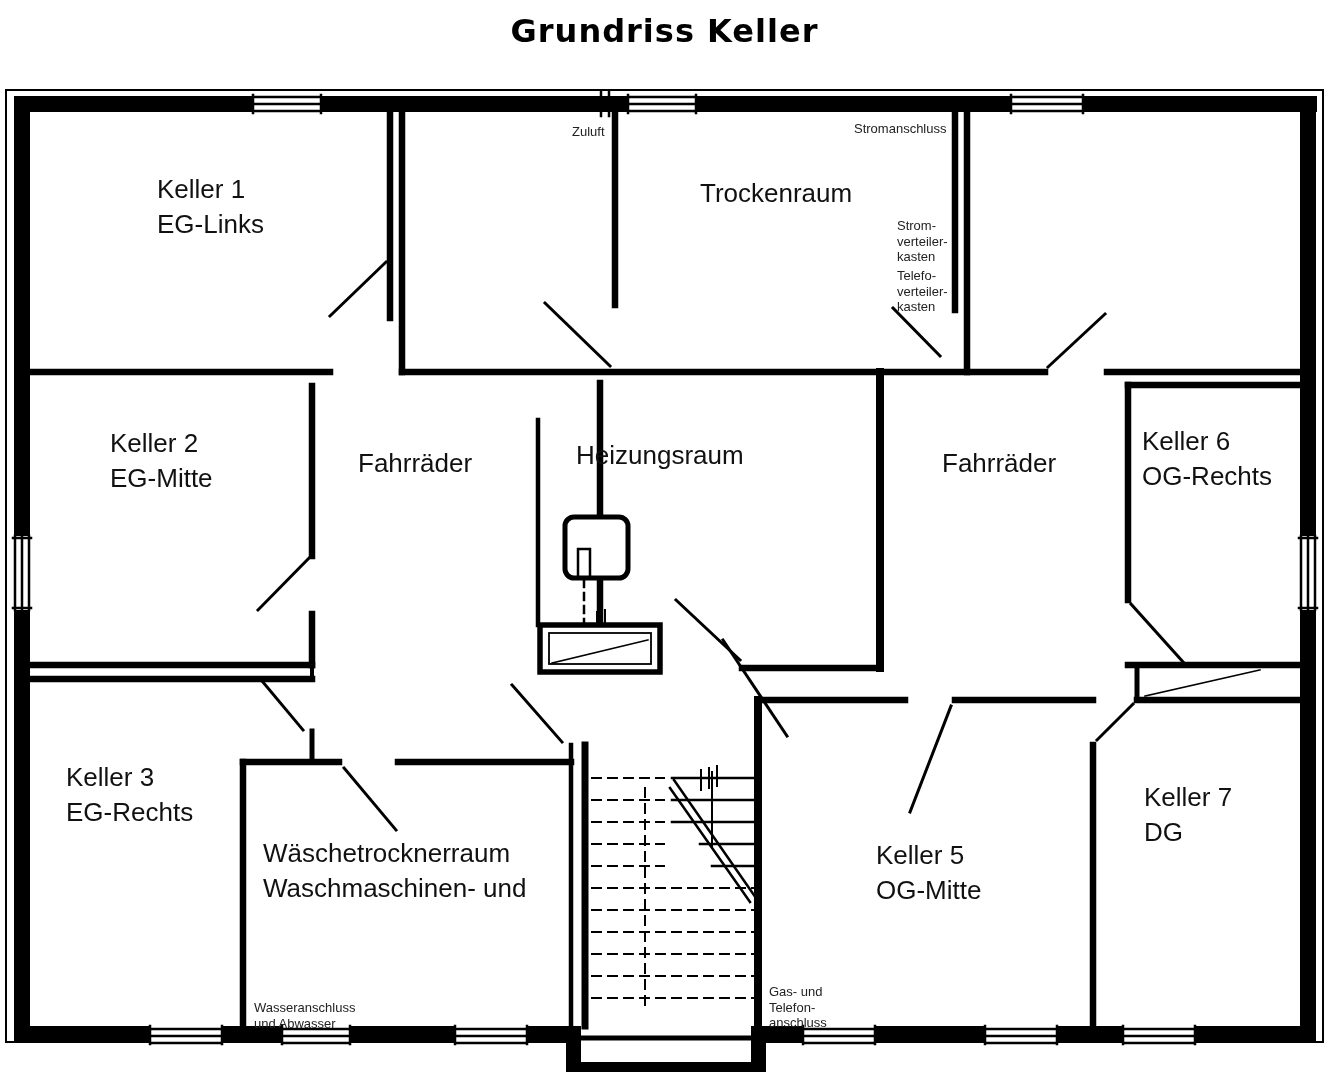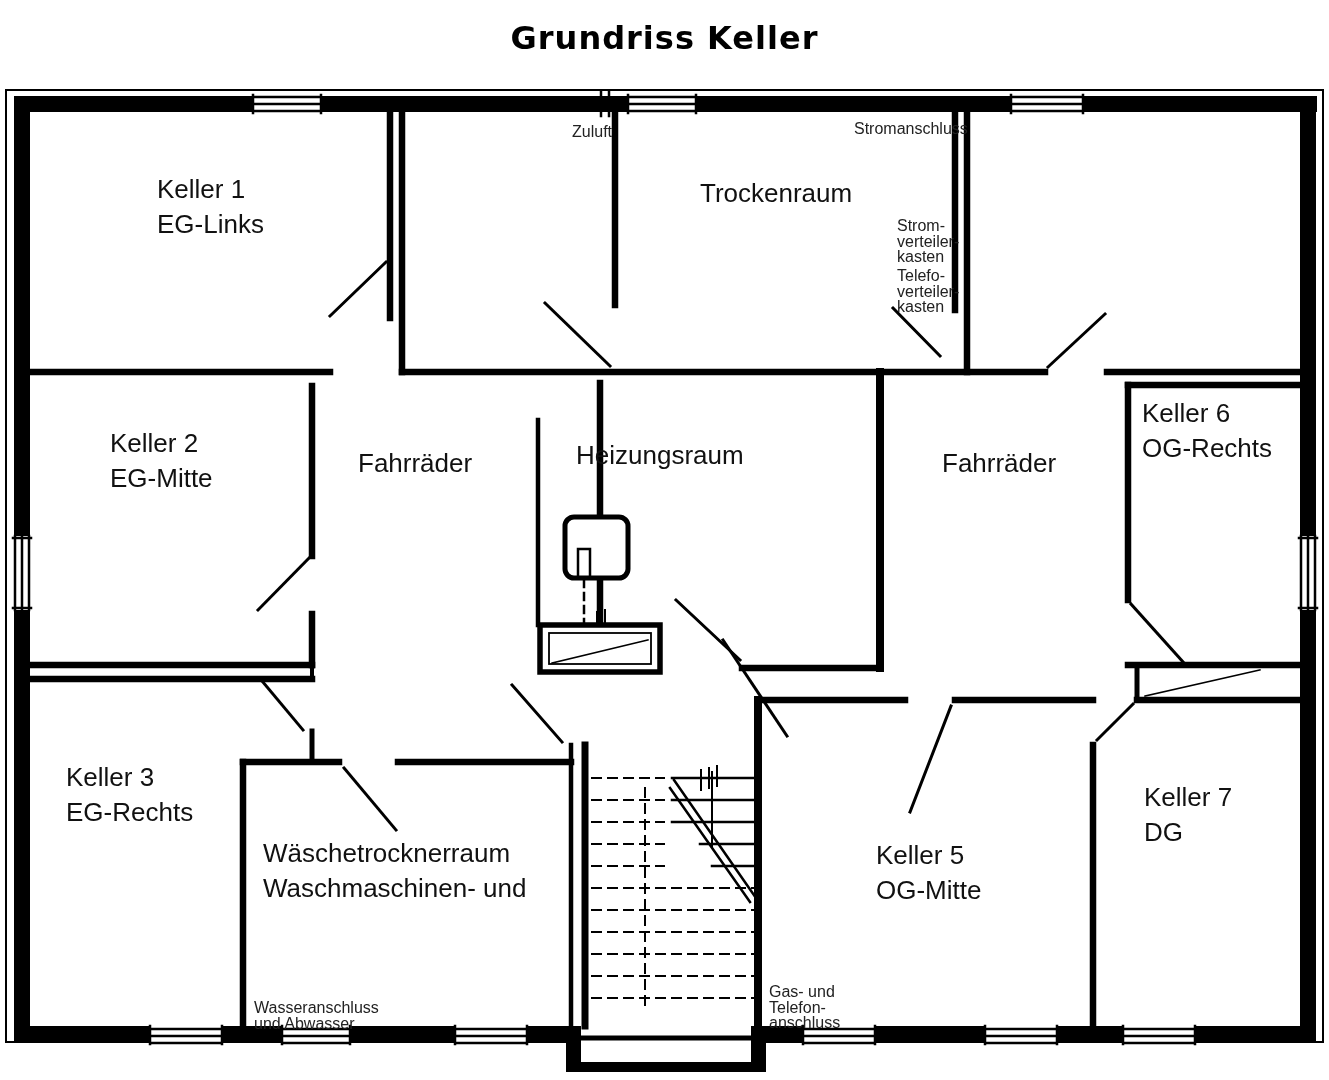--- a/index.html
+++ b/index.html
@@ -1,24 +1,24 @@
 <!DOCTYPE html>
 <html><head>
 <meta charset="utf-8">
 <style>
   html,body{margin:0;padding:0;background:#ffffff;}
   #stage{position:relative;width:1329px;height:1080px;background:#ffffff;overflow:hidden;
          font-family:"Liberation Sans", sans-serif;color:#000;}
   #plan-svg{position:absolute;left:0;top:0;}
   .title{position:absolute;left:0;top:12px;width:100%;text-align:center;
          font-size:32px;font-weight:bold;letter-spacing:1px;
-         font-family:"DejaVu Sans", sans-serif;margin-top:7px;}
+         font-family:"DejaVu Sans", sans-serif;}
   .room-label{position:absolute;font-size:26px;line-height:35px;white-space:nowrap;
               font-family:"Liberation Sans", sans-serif;color:#111;}
-  .small-label{position:absolute;font-size:16px;line-height:15.5px;white-space:nowrap;
+  .small-label{position:absolute;font-size:13px;line-height:15.5px;white-space:nowrap;
                font-family:"Liberation Sans", sans-serif;color:#222;}
 </style>
 </head>
 <body>
 
 <div id="stage">
 
   <div class="title">Grundriss Keller</div>
 
   <svg id="plan-svg" width="1329" height="1080" viewBox="0 0 1329 1080">
@@ -190,21 +190,21 @@
   </div>
   <div class="room-label" style="left:358px;top:446px">
     <div>Fahrräder</div>
   </div>
   <div class="room-label" style="left:576px;top:438px">
     <div>Heizungsraum</div>
   </div>
   <div class="room-label" style="left:942px;top:446px">
     <div>Fahrräder</div>
   </div>
-  <div class="room-label" style="left:1142px;top:396px">
+  <div class="room-label" style="left:1142px;top:424px">
     <div>Keller 6</div>
     <div>OG-Rechts</div>
   </div>
   <div class="room-label" style="left:263px;top:836px">
     <div>Wäschetrocknerraum</div>
     <div>Waschmaschinen- und</div>
   </div>
   <div class="room-label" style="left:876px;top:838px">
     <div>Keller 5</div>
     <div>OG-Mitte</div>

